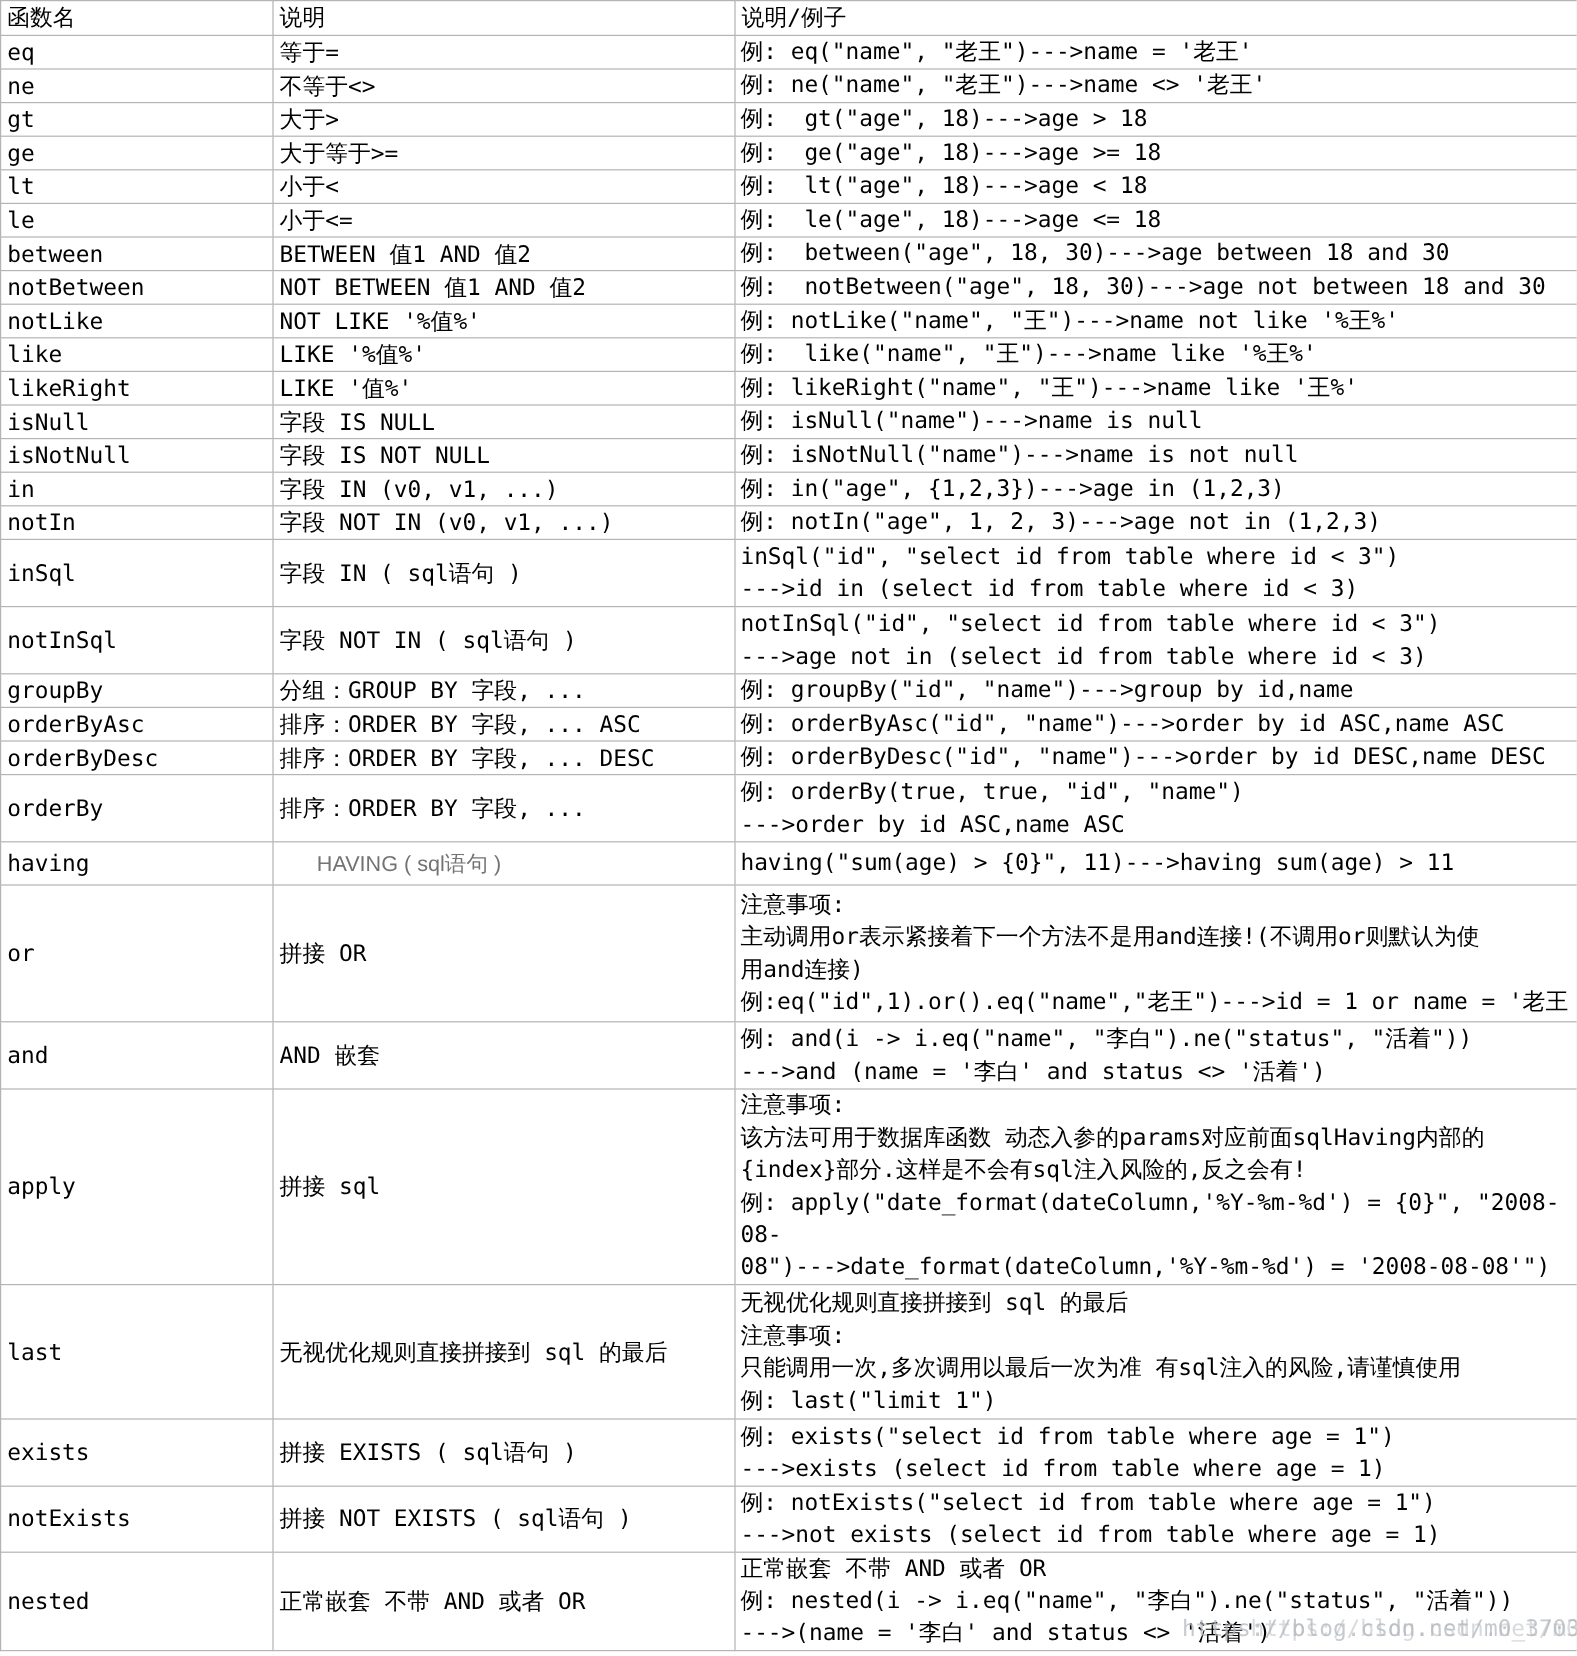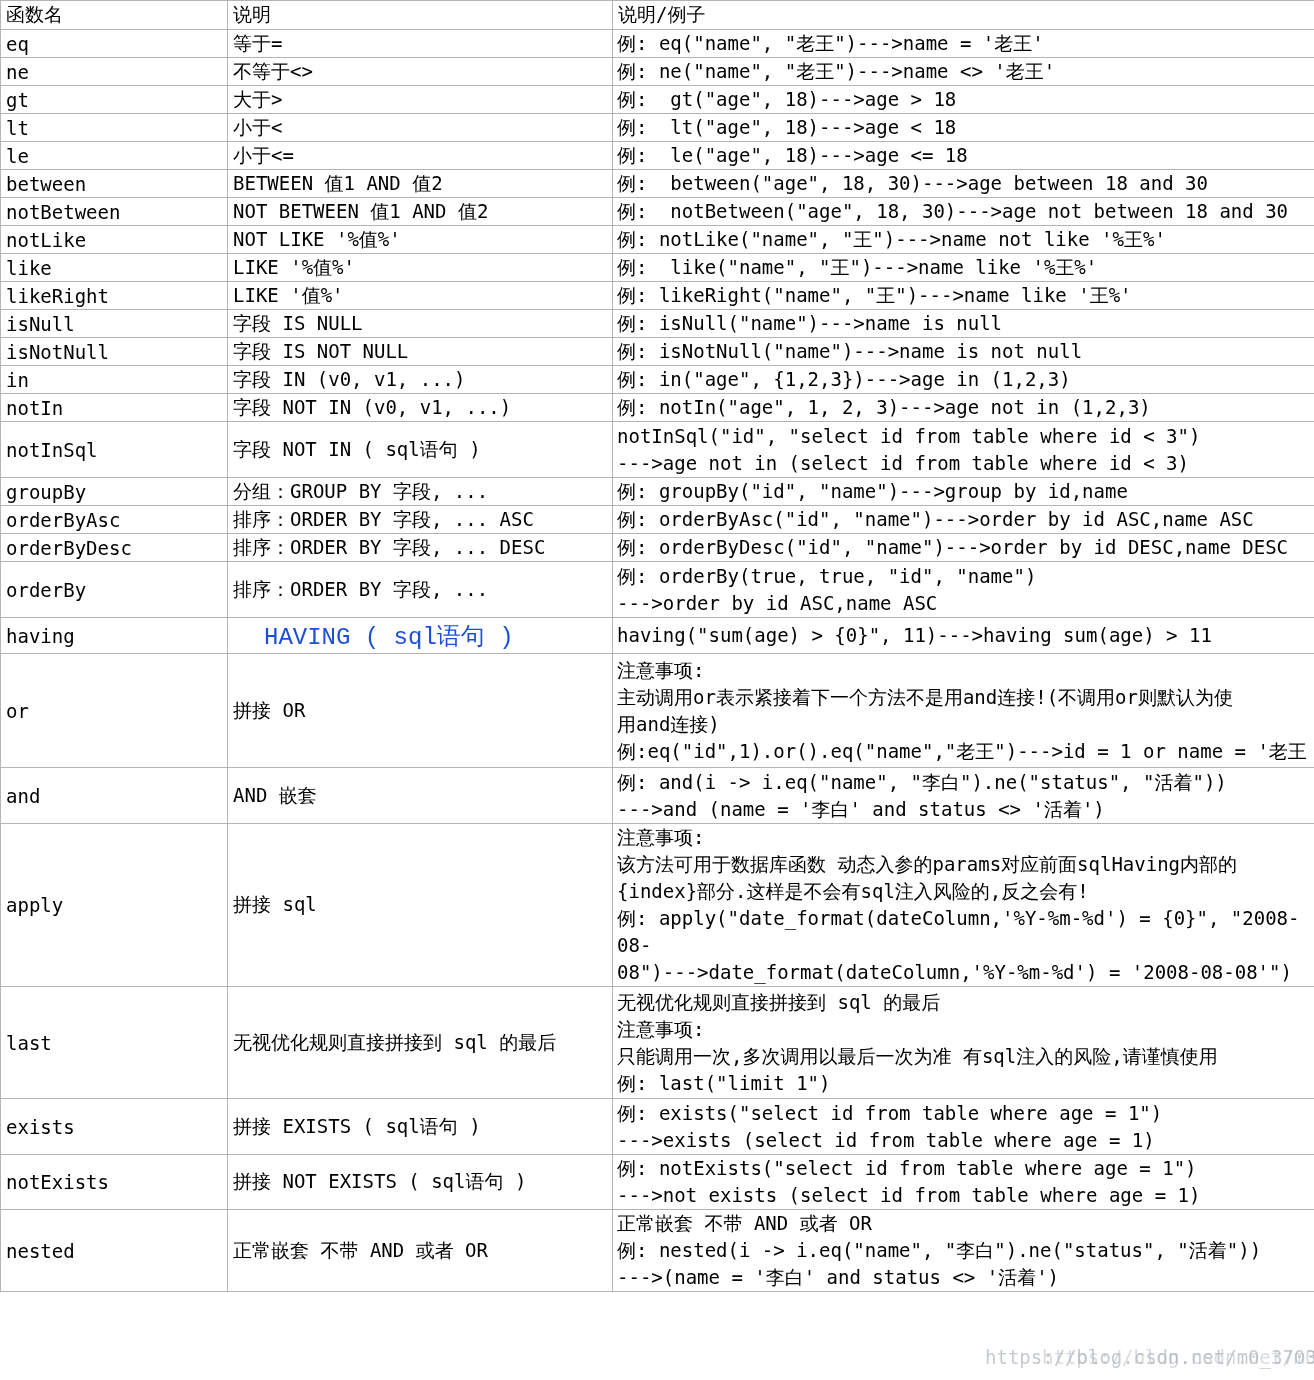--- a/index.html
+++ b/index.html
@@ -30,23 +30,23 @@
   .doc th { height: 28px; }
   td.fn-cell    { padding-left: 5px; }
   td.desc-cell  { padding-left: 5px; margin-top: 30px; }
   td.example-cell {
     white-space: pre-wrap;
     line-height: 27px;
     padding-left: 4px;
     word-break: break-word;
   }
   td.desc-highlight {
-    font-family: Liberation Mono, monospace;
-    font-size: 24px;
-    color: #1d4ed8;
+    font-family: Liberation Sans, sans-serif;
+    font-size: 18px;
+    color: #737373;
     padding-left: 36px;
   }
   .watermark {
     position: absolute;
     top: 1346px;
     font-size: 19px;
     color: #b3b8bd;
     opacity: 0.75;
     white-space: nowrap;
     pointer-events: none;
@@ -81,20 +81,25 @@
           <td class="fn-cell">ne</td>
           <td class="desc-cell">不等于&lt;&gt;</td>
           <td class="example-cell">例: ne("name", "老王")---&gt;name &lt;&gt; '老王'</td>
         </tr>
         <tr style="height: 28px;">
           <td class="fn-cell">gt</td>
           <td class="desc-cell">大于&gt;</td>
           <td class="example-cell">例:  gt("age", 18)---&gt;age &gt; 18</td>
         </tr>
         <tr style="height: 28px;">
+          <td class="fn-cell">ge</td>
+          <td class="desc-cell">大于等于&gt;=</td>
+          <td class="example-cell">例:  ge("age", 18)---&gt;age &gt;= 18</td>
+        </tr>
+        <tr style="height: 28px;">
           <td class="fn-cell">lt</td>
           <td class="desc-cell">小于&lt;</td>
           <td class="example-cell">例:  lt("age", 18)---&gt;age &lt; 18</td>
         </tr>
         <tr style="height: 28px;">
           <td class="fn-cell">le</td>
           <td class="desc-cell">小于&lt;=</td>
           <td class="example-cell">例:  le("age", 18)---&gt;age &lt;= 18</td>
         </tr>
         <tr style="height: 28px;">
@@ -134,20 +139,26 @@
         </tr>
         <tr style="height: 28px;">
           <td class="fn-cell">in</td>
           <td class="desc-cell">字段 IN (v0, v1, ...)</td>
           <td class="example-cell">例: in("age", {1,2,3})---&gt;age in (1,2,3)</td>
         </tr>
         <tr style="height: 28px;">
           <td class="fn-cell">notIn</td>
           <td class="desc-cell">字段 NOT IN (v0, v1, ...)</td>
           <td class="example-cell">例: notIn("age", 1, 2, 3)---&gt;age not in (1,2,3)</td>
+        </tr>
+        <tr style="height: 56px;">
+          <td class="fn-cell">inSql</td>
+          <td class="desc-cell">字段 IN ( sql语句 )</td>
+          <td class="example-cell">inSql("id", "select id from table where id &lt; 3")
+---&gt;id in (select id from table where id &lt; 3)</td>
         </tr>
         <tr style="height: 56px;">
           <td class="fn-cell">notInSql</td>
           <td class="desc-cell">字段 NOT IN ( sql语句 )</td>
           <td class="example-cell">notInSql("id", "select id from table where id &lt; 3")
 ---&gt;age not in (select id from table where id &lt; 3)</td>
         </tr>
         <tr style="height: 28px;">
           <td class="fn-cell">groupBy</td>
           <td class="desc-cell">分组：GROUP BY 字段, ...</td>

